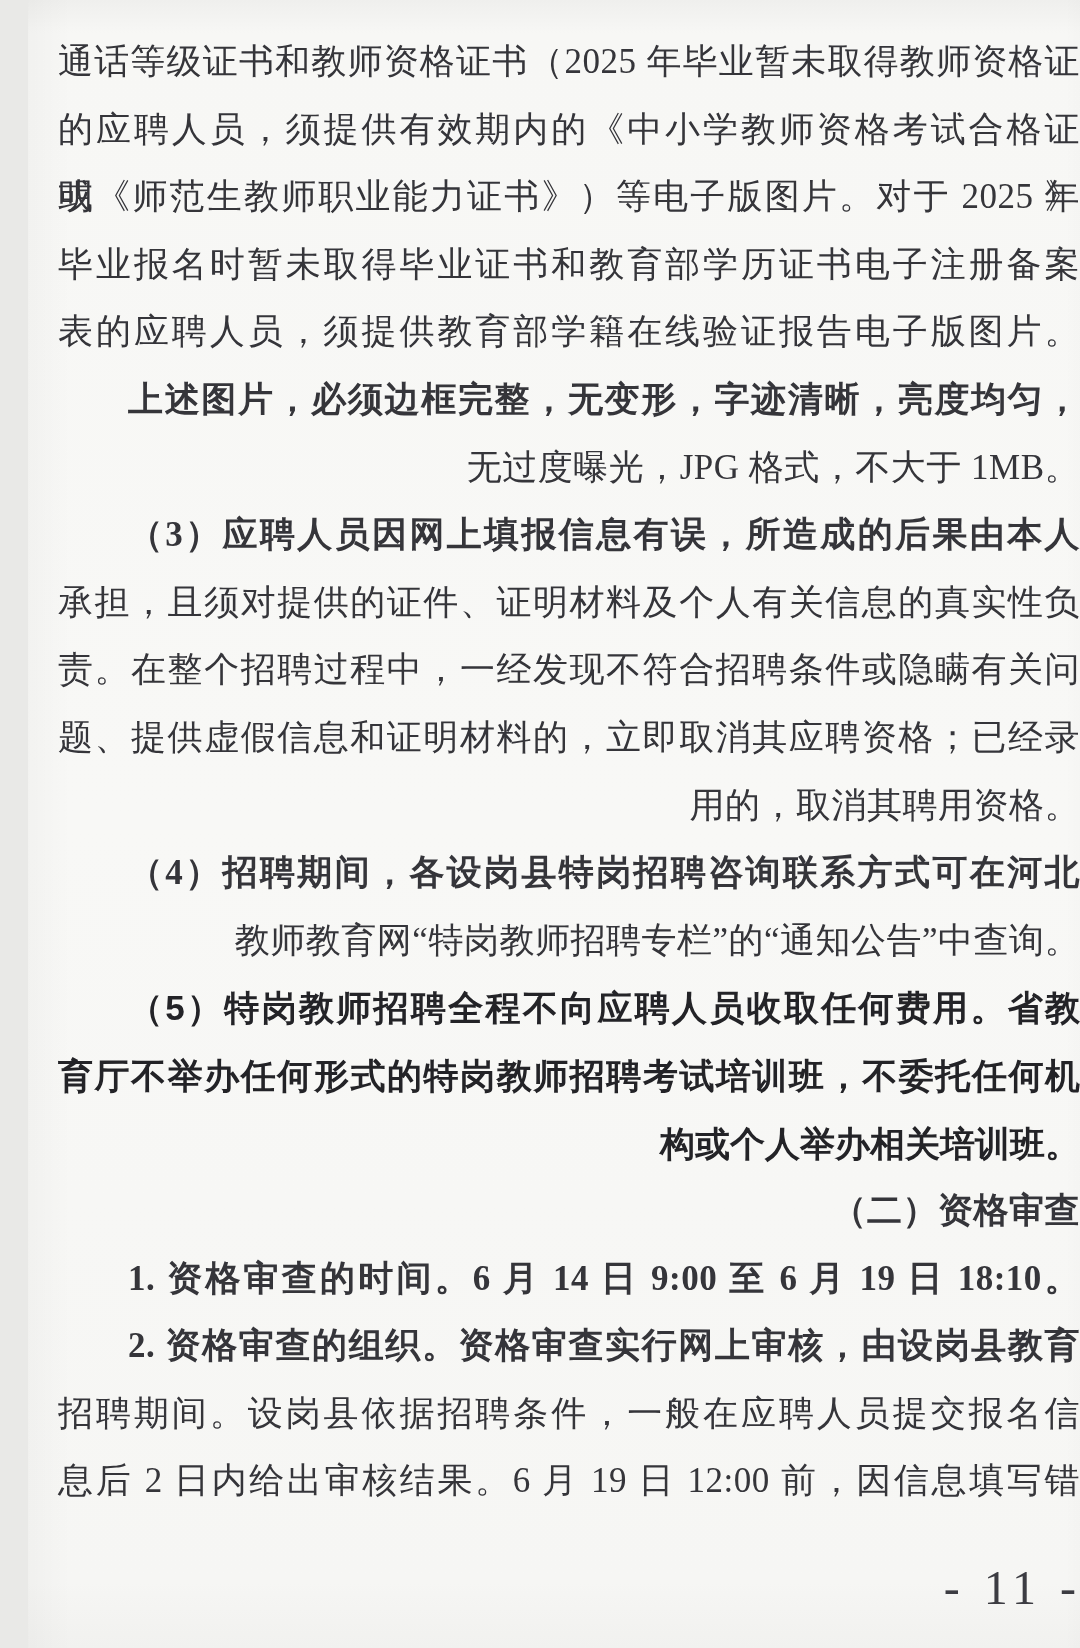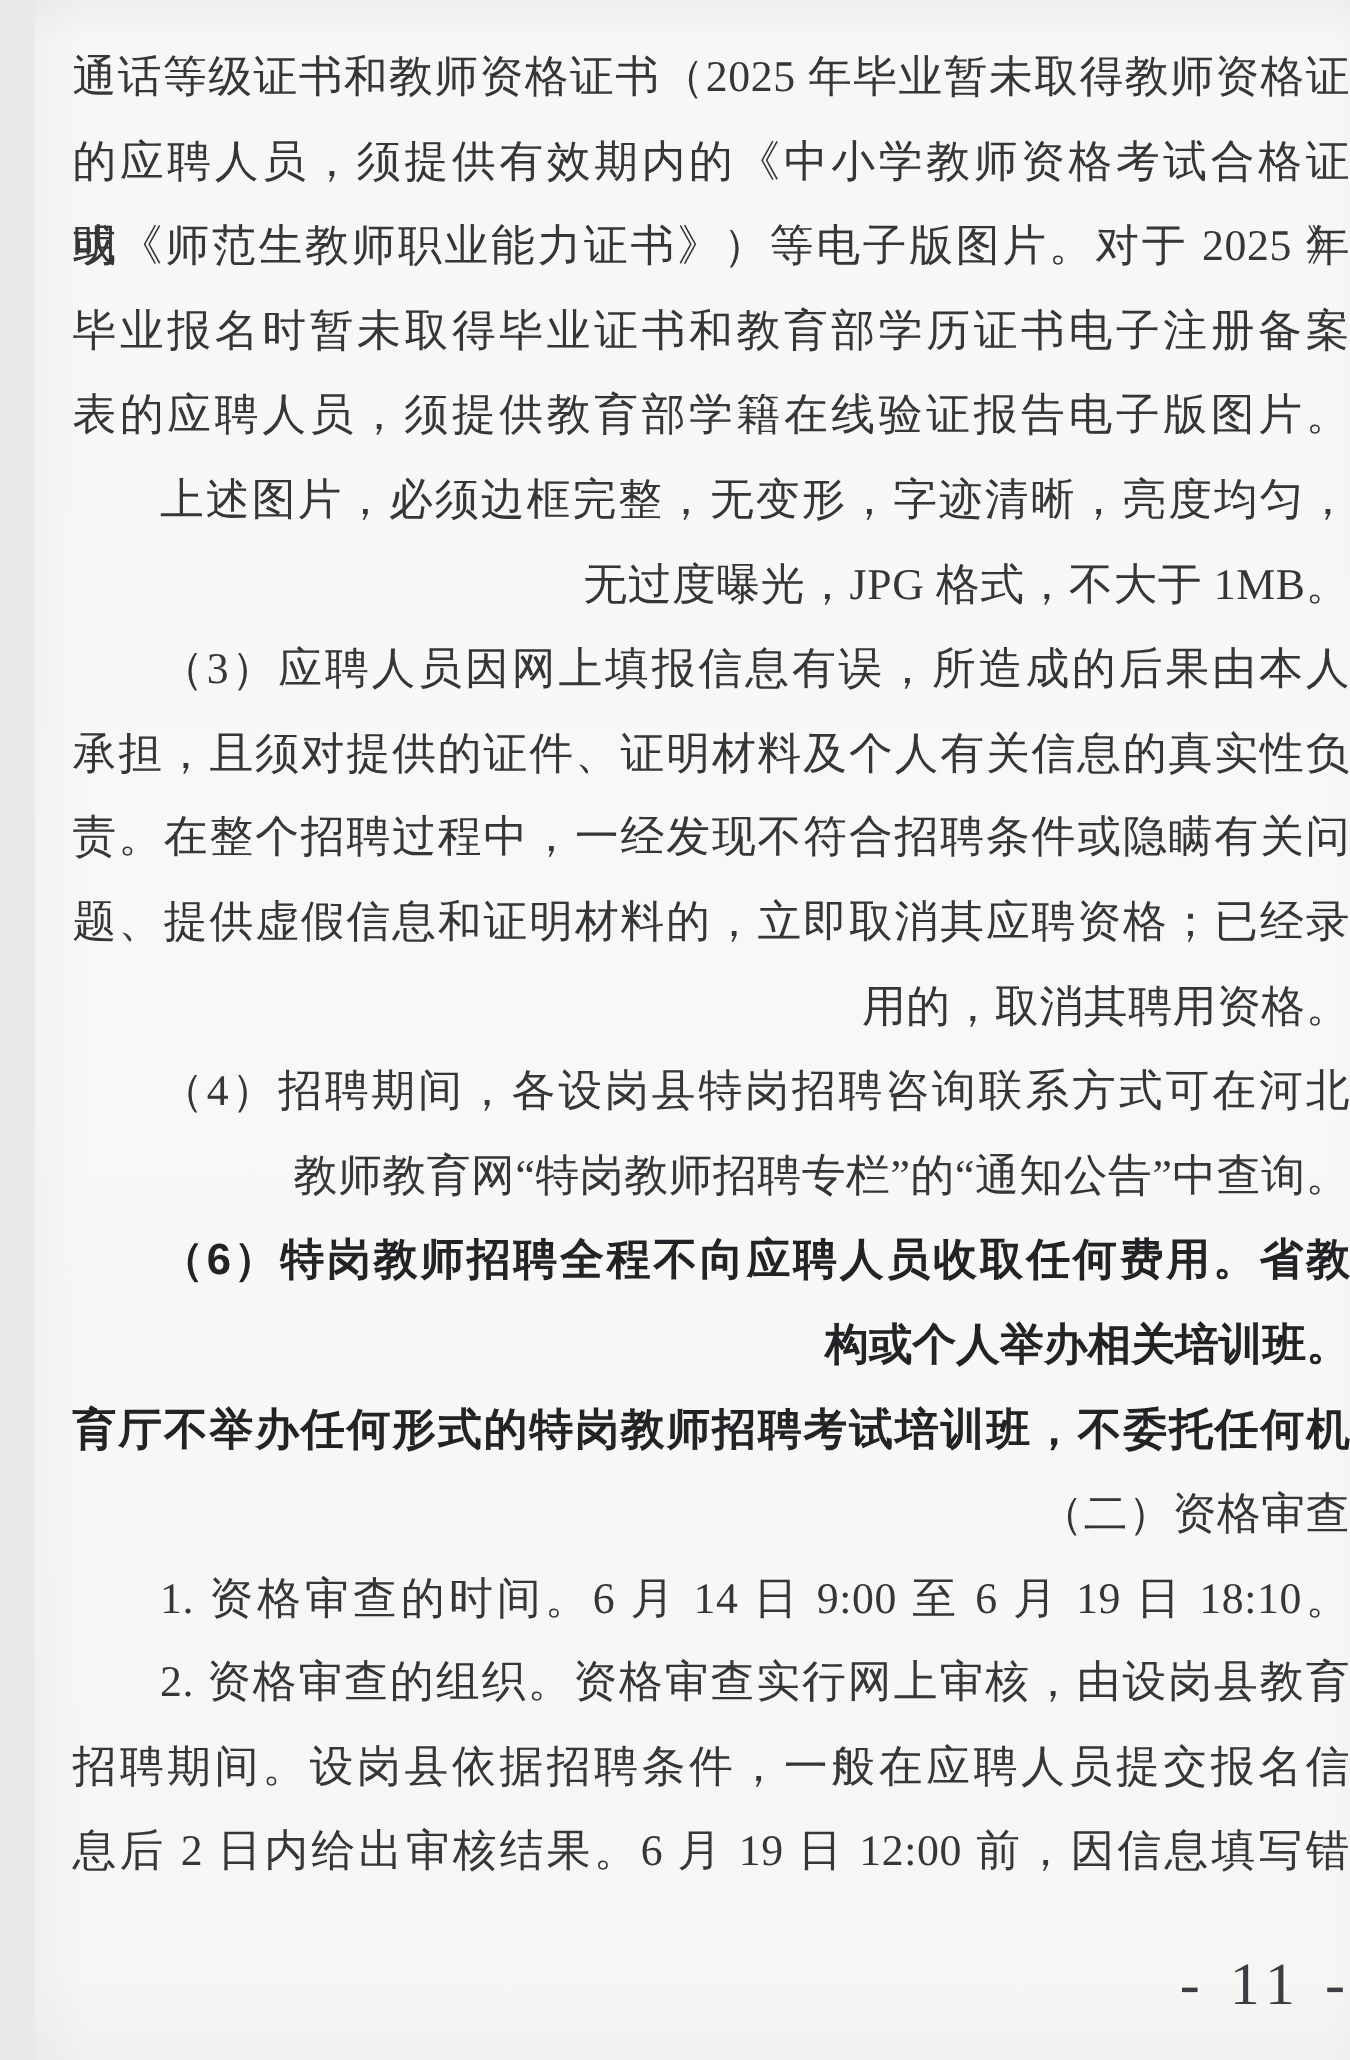--- a/index.html
+++ b/index.html
@@ -45,20 +45,21 @@
     text-align: right;
   }
   .line.fill {
     white-space: normal;
     text-align: justify;
     text-align-last: justify;
     text-justify: inter-character;
   }
   .line.indent {
     text-indent: 70px;
+    font-weight: bold;
   }
   .line.bold {
     font-family: "Liberation Sans", sans-serif;
     font-weight: 700;
     color: #232327;
     letter-spacing: 0px;
   }
   .footer-page-number {
     position: absolute;
     top: 1562px;
@@ -83,23 +84,23 @@
       <div class="line fill">表的应聘人员，须提供教育部学籍在线验证报告电子版图片。</div>
       <div class="line indent fill">上述图片，必须边框完整，无变形，字迹清晰，亮度均匀，</div>
       <div class="line">无过度曝光，JPG 格式，不大于 1MB。</div>
       <div class="line indent fill">（3）应聘人员因网上填报信息有误，所造成的后果由本人</div>
       <div class="line fill">承担，且须对提供的证件、证明材料及个人有关信息的真实性负</div>
       <div class="line fill">责。在整个招聘过程中，一经发现不符合招聘条件或隐瞒有关问</div>
       <div class="line fill">题、提供虚假信息和证明材料的，立即取消其应聘资格；已经录</div>
       <div class="line">用的，取消其聘用资格。</div>
       <div class="line indent fill">（4）招聘期间，各设岗县特岗招聘咨询联系方式可在河北</div>
       <div class="line">教师教育网“特岗教师招聘专栏”的“通知公告”中查询。</div>
-      <div class="line indent bold fill">（6）特岗教师招聘全程不向应聘人员收取任何费用。省教</div>
+      <div class="line indent bold fill">（5）特岗教师招聘全程不向应聘人员收取任何费用。省教</div>
+      <div class="line bold fill">育厅不举办任何形式的特岗教师招聘考试培训班，不委托任何机</div>
       <div class="line bold">构或个人举办相关培训班。</div>
-      <div class="line bold fill">育厅不举办任何形式的特岗教师招聘考试培训班，不委托任何机</div>
       <div class="line indent">（二）资格审查</div>
       <div class="line indent fill">1. 资格审查的时间。6 月 14 日 9:00 至 6 月 19 日 18:10。</div>
       <div class="line indent fill">2. 资格审查的组织。资格审查实行网上审核，由设岗县教育</div>
       <div class="line fill">招聘期间。设岗县依据招聘条件，一般在应聘人员提交报名信</div>
       <div class="line fill">息后 2 日内给出审核结果。6 月 19 日 12:00 前，因信息填写错</div>
     </div>
   <div class="footer-page-number">- 11 -</div>
 </div>
 
 </body></html>

